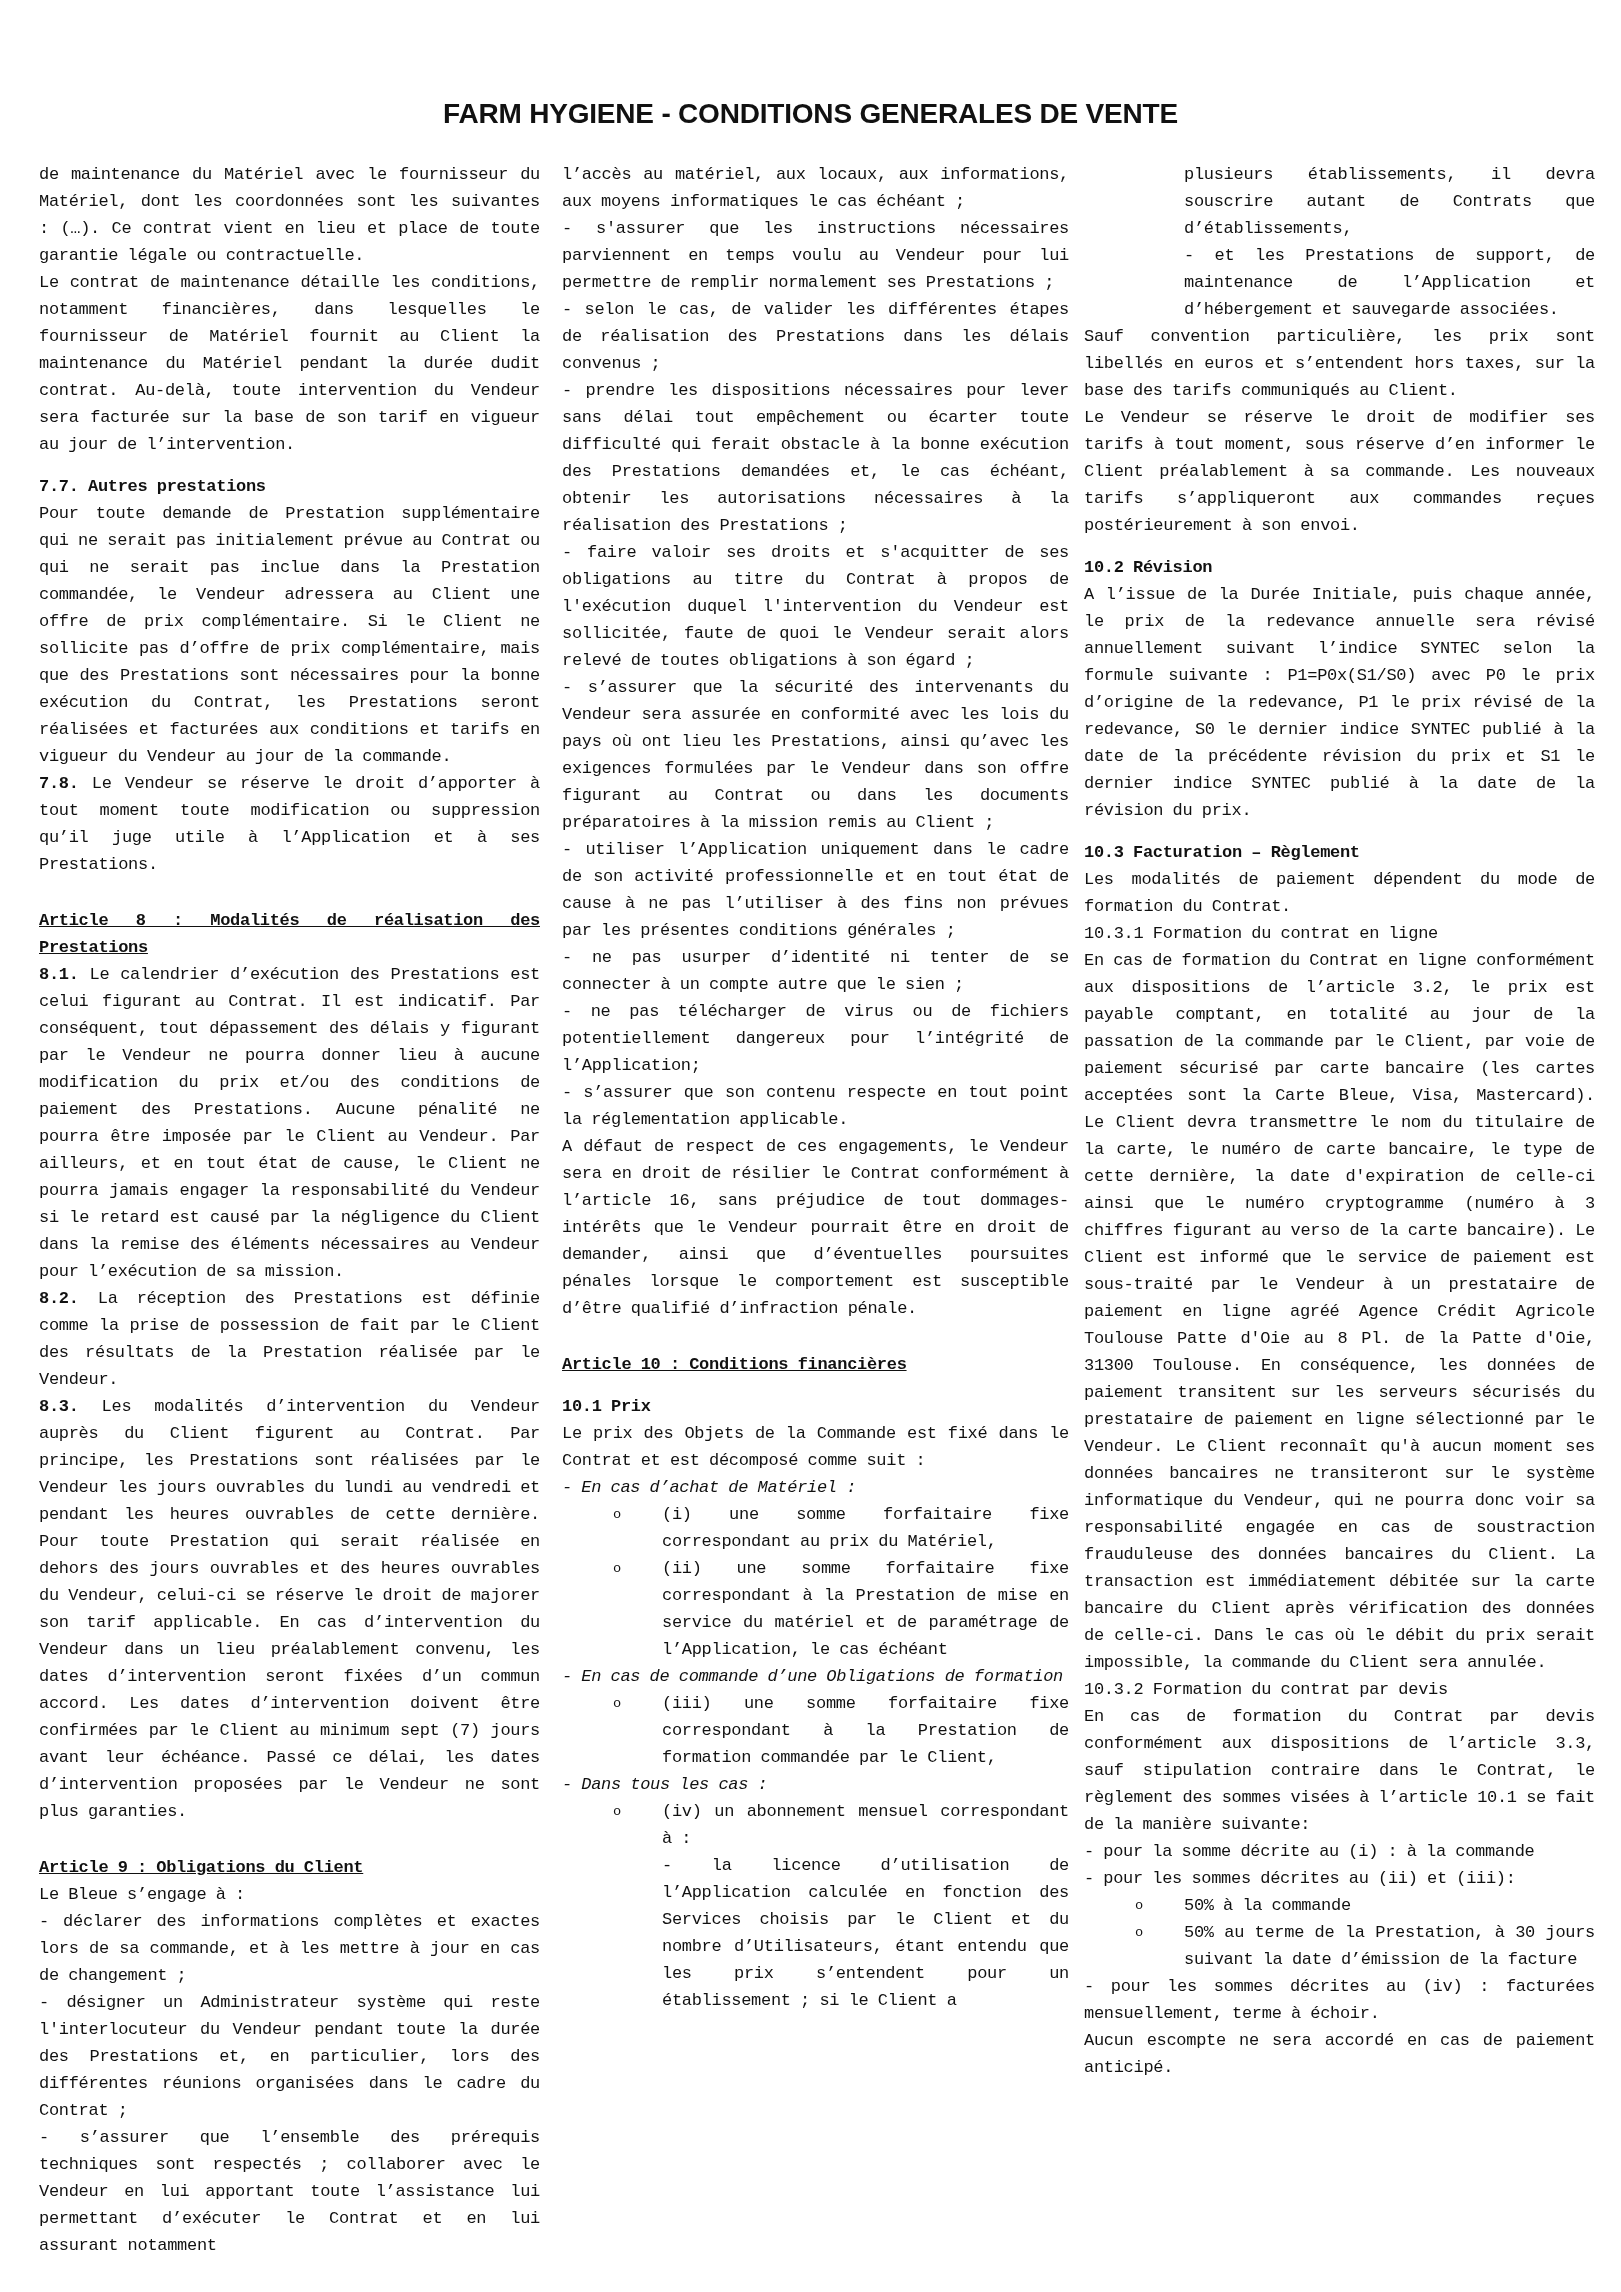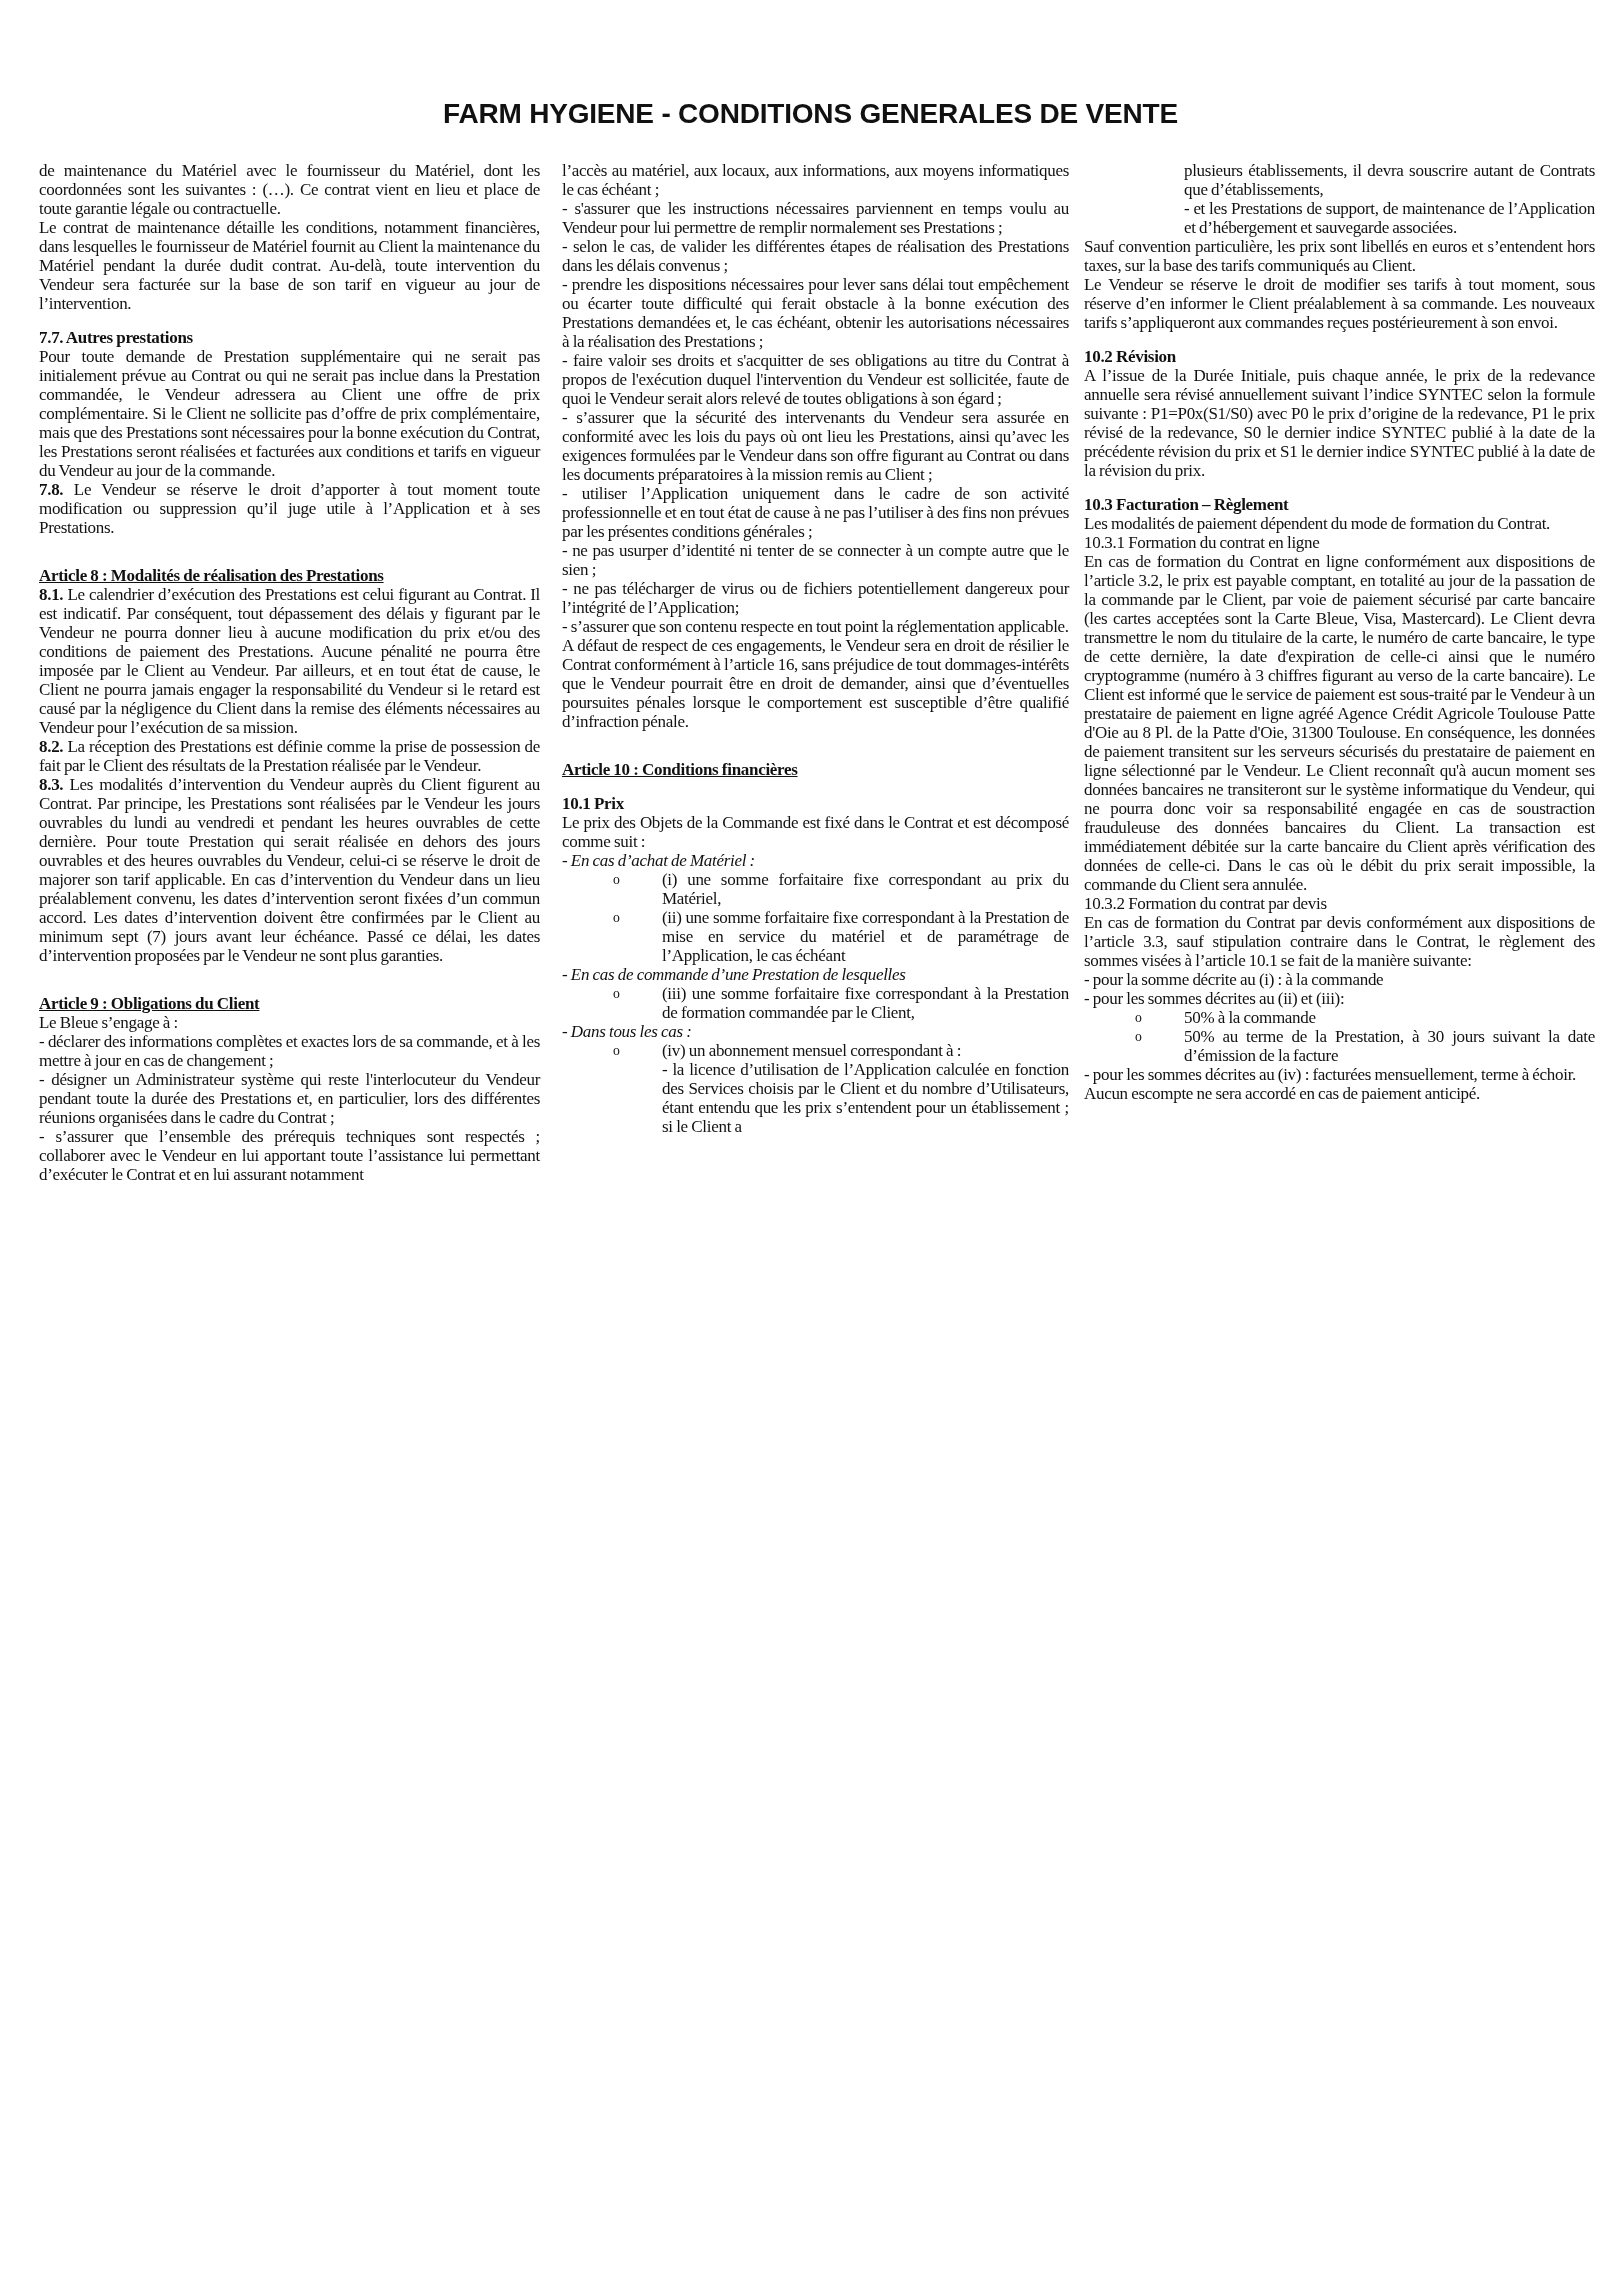--- a/index.html
+++ b/index.html
@@ -4,21 +4,21 @@
 <style>
   html, body { margin: 0; padding: 0; background: #ffffff; }
   body { width: 1621px; height: 2293px; position: relative; overflow: hidden; color: #111; }
   .title {
     position: absolute; top: 98px; left: 0; width: 1621px; text-align: center;
     font-family: "Liberation Sans", sans-serif; font-weight: bold; font-size: 28px;
     letter-spacing: -0.2px; color: #111;
   }
   .col {
     position: absolute; top: 161px;
-    font-family: Liberation Serif, serif; font-size: 17px; line-height: 19px;
+    font-family: Liberation Mono, monospace; font-size: 17px; line-height: 27px;
     text-align: justify; letter-spacing: -0.3px; word-spacing: -0.5px;
   }
   .c1 { left: 39px; width: 501px; }
   .c2 { left: 562px; width: 507px; }
   .c3 { left: 1084px; width: 511px; }
   p { margin: 0; }
   .b { font-weight: bold; margin-top: 15px; }
   .i { font-style: italic; }
   .h { font-weight: bold; text-decoration: underline; }
   .gap { height: 29px; }
@@ -62,21 +62,21 @@
   <p>- ne pas télécharger de virus ou de fichiers potentiellement dangereux pour l’intégrité de l’Application;</p>
   <p>- s’assurer que son contenu respecte en tout point la réglementation applicable.</p>
   <p>A défaut de respect de ces engagements, le Vendeur sera en droit de résilier le Contrat conformément à l’article 16, sans préjudice de tout dommages-intérêts que le Vendeur pourrait être en droit de demander, ainsi que d’éventuelles poursuites pénales lorsque le comportement est susceptible d’être qualifié d’infraction pénale.</p>
   <div class="gap"></div>
   <p class="h">Article 10 : Conditions financières</p>
   <p class="b">10.1 Prix</p>
   <p>Le prix des Objets de la Commande est fixé dans le Contrat et est décomposé comme suit :</p>
   <p class="i">- En cas d’achat de Matériel :</p>
   <p class="bul"><span class="mk">o</span><span>(i) une somme forfaitaire fixe correspondant au prix du Matériel,</span></p>
   <p class="bul"><span class="mk">o</span><span>(ii) une somme forfaitaire fixe correspondant à la Prestation de mise en service du matériel et de paramétrage de l’Application, le cas échéant</span></p>
-  <p class="i">- En cas de commande d’une Prestation de lesquelles</p>
+  <p class="i">- En cas de commande d’une Obligations de formation</p>
   <p class="bul"><span class="mk">o</span><span>(iii) une somme forfaitaire fixe correspondant à la Prestation de formation commandée par le Client,</span></p>
   <p class="i">- Dans tous les cas :</p>
   <p class="bul"><span class="mk">o</span><span>(iv) un abonnement mensuel correspondant à :</span></p>
   <p class="ind">- la licence d’utilisation de l’Application calculée en fonction des Services choisis par le Client et du nombre d’Utilisateurs, étant entendu que les prix s’entendent pour un établissement ; si le Client a</p>
 </div>
 
 <div class="col c3">
   <p class="ind">plusieurs établissements, il devra souscrire autant de Contrats que d’établissements,</p>
   <p class="ind">- et les Prestations de support, de maintenance de l’Application et d’hébergement et sauvegarde associées.</p>
   <p>Sauf convention particulière, les prix sont libellés en euros et s’entendent hors taxes, sur la base des tarifs communiqués au Client.</p>

